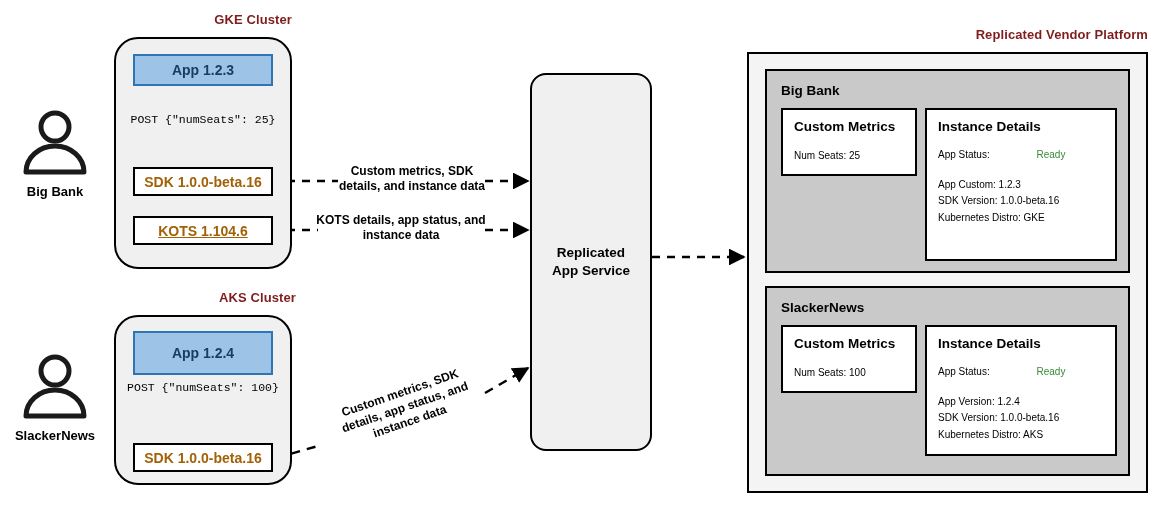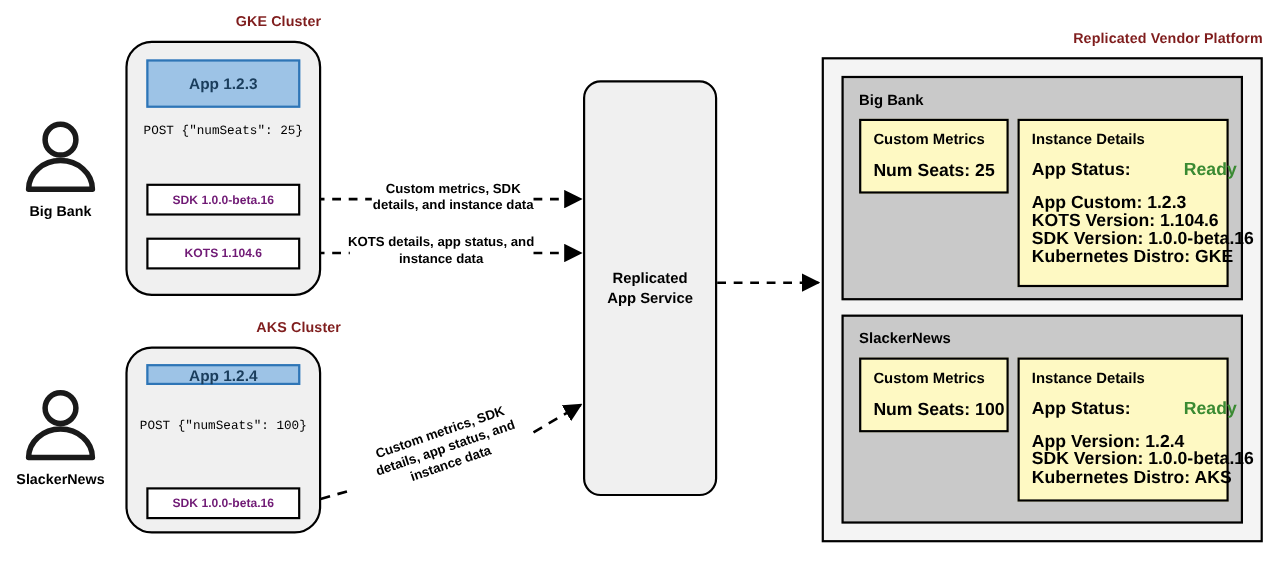--- a/index.html
+++ b/index.html
@@ -61,23 +61,23 @@
   }
 
   
   .wbox {
     background: #ffffff;
     border: 2px solid #000000;
     box-sizing: border-box;
     display: flex;
     align-items: center;
     justify-content: center;
-    font-size: 11px;
-    font-weight: bold;
-    color: #701a75;
+    font-size: 14px;
+    font-weight: bold;
+    color: #a16207;
     white-space: nowrap;
   }
   .appbox {
     background: #9dc3e6;
     border: 2px solid #2e75b6;
     box-sizing: border-box;
     display: flex;
     align-items: center;
     justify-content: center;
     font-size: 14px;
@@ -115,33 +115,33 @@
   }
   .tenant-title {
     position: absolute;
     font-size: 13.5px;
     font-weight: bold;
     color: #000000;
     white-space: nowrap;
   }
   .panel {
     position: absolute;
-    background: #fef9c3;
+    background: #ffffff;
     border: 2.2px solid #000000;
     box-sizing: border-box;
   }
   .panel-title {
     font-size: 13.5px;
     font-weight: bold;
     color: #000000;
     white-space: nowrap;
   }
   .panel-line {
-    font-size: 16px;
-    font-weight: bold;
+    font-size: 10px;
+    font-weight: normal;
     color: #000000;
     white-space: nowrap;
     line-height: 16.5px;
   }
   .ready { color: #3a8a32; padding-left: 44px; }
 
   
   #lines {
     position: absolute;
     left: 0; top: 0;
@@ -206,33 +206,33 @@
   </svg>
 
   <div class="abs person-label" style="left:5px; top:184px; width:100px;">Big Bank</div>
 
   <div class="abs person-label" style="left:0px; top:428px; width:110px;">SlackerNews</div>
 
   <div class="abs caption" style="left:114px; top:12px; width:178px;">GKE Cluster</div>
 
   <div class="abs cluster" style="left:114px; top:37px; width:178px; height:232px;"></div>
 
-  <div class="abs appbox" style="left:133px; top:54px; width:140px; height:44px;">App 1.2.3</div>
+  <div class="abs appbox" style="left:133px; top:54px; width:140px; height:32px;">App 1.2.3</div>
 
   <div class="abs mono" style="left:124px; top:113px; width:158px; text-align:center;">POST {"numSeats": 25}</div>
 
   <div class="abs wbox" style="left:133px; top:167px; width:140px; height:29px;">SDK 1.0.0-beta.16</div>
 
-  <div class="abs wbox" style="left:133px; top:216px; width:140px; height:29px;">KOTS 1.104.6</div>
-
-  <div class="abs caption" style="left:132px; top:290px; width:178px;">AKS Cluster</div>
+  <div class="abs wbox" style="left:133px; top:216px; width:140px; height:29px;text-decoration:underline;">KOTS 1.104.6</div>
+
+  <div class="abs caption" style="left:118px; top:290px; width:178px;">AKS Cluster</div>
 
   <div class="abs cluster" style="left:114px; top:315px; width:178px; height:170px;"></div>
 
-  <div class="abs appbox" style="left:133px; top:331px; width:140px; height:19px;">App 1.2.4</div>
+  <div class="abs appbox" style="left:133px; top:331px; width:140px; height:44px;">App 1.2.4</div>
 
   <div class="abs mono" style="left:119px; top:381px; width:168px; text-align:center;">POST {"numSeats": 100}</div>
 
   <div class="abs wbox" style="left:133px; top:443px; width:140px; height:29px;">SDK 1.0.0-beta.16</div>
 
   <div class="abs edge-label" style="left:336px; top:164px; width:152px;">
     <div>Custom metrics, SDK</div>
     <div>details, and instance data</div>
   </div>
 
@@ -267,21 +267,20 @@
       </div>
 
       <div class="panel" style="left:158px; top:37px; width:192px; height:153px; padding:9px 11px;">
         <div class="panel-title">Instance Details</div>
         <div class="panel-line" style="margin-top:13px;">
           <span>App Status:</span>
           <span class="ready">Ready</span>
         </div>
         <div style="margin-top:13px;">
           <div class="panel-line">App Custom: 1.2.3</div>
-          <div class="panel-line">KOTS Version: 1.104.6</div>
           <div class="panel-line">SDK Version: 1.0.0-beta.16</div>
           <div class="panel-line">Kubernetes Distro: GKE</div>
         </div>
       </div>
     </div>
 
     <div class="abs tenant" style="left:16px; top:232px; width:365px; height:190px;">
       <div class="tenant-title" style="left:14px; top:12px;">SlackerNews</div>
 
       <div class="panel" style="left:14px; top:37px; width:136px; height:68px; padding:9px 11px;">

